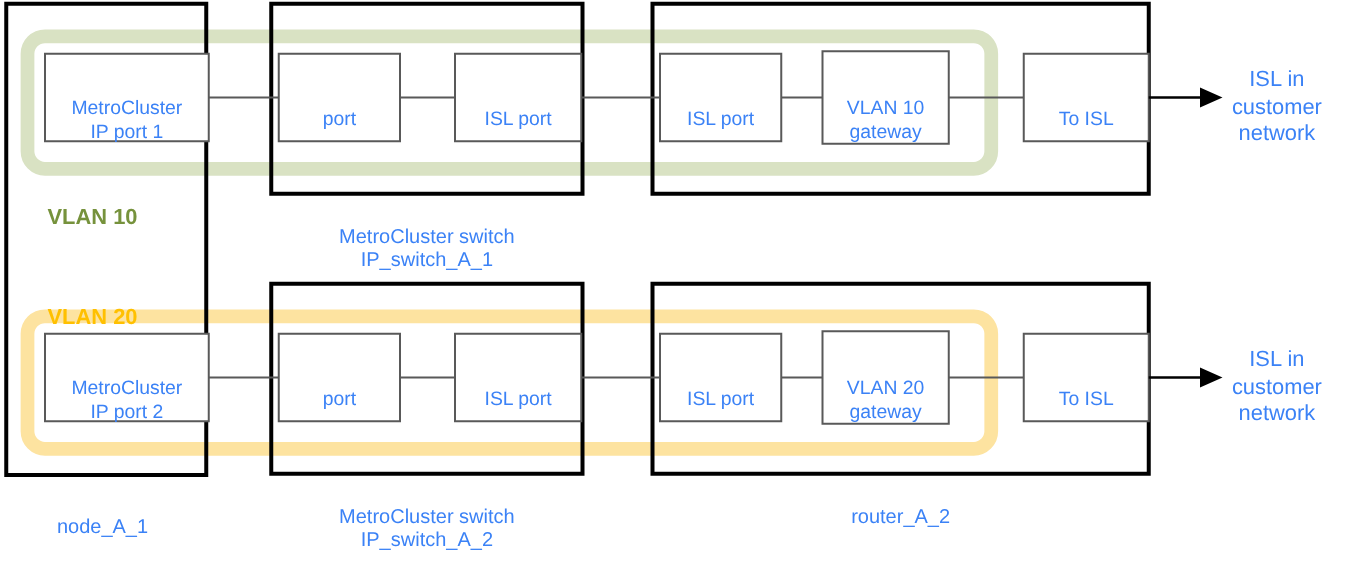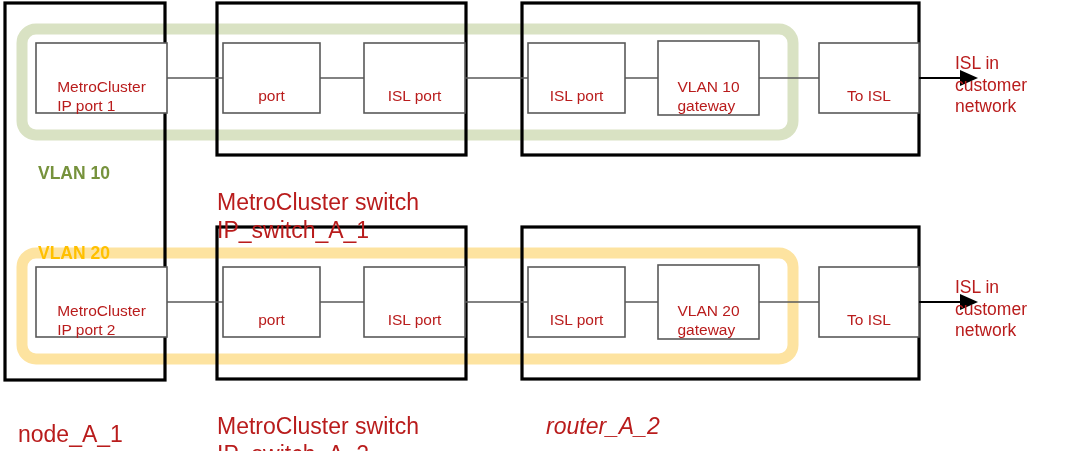--- a/index.html
+++ b/index.html
@@ -20,31 +20,31 @@
   svg.layer {
     position: absolute;
     left: 0;
     top: 0;
     width: 1088px;
     height: 451px;
   }
   .lbl {
     position: absolute;
     font-family: "Liberation Sans", sans-serif;
-    color: #b91c1c;
-    text-align: left;
+    color: #3b82f6;
+    text-align: center;
     line-height: 1.22;
     white-space: pre-line;
     pointer-events: none;
   }
   .inner-lbl {
     font-size: 15.5px;
   }
   .outer-lbl {
-    font-size: 23px;
+    font-size: 16px;
   }
   .vlan-lbl {
     font-size: 17.5px;
     font-weight: bold;
     text-align: left;
   }
   .isl-lbl {
     font-size: 17.5px;
   }
   .ctr {
@@ -169,24 +169,24 @@
   </div>
   <div class="lbl inner-lbl" style="left:819px; top:267px; width:100px; height:70px;">
     <span class="ctr">To ISL</span>
   </div>
   <div class="lbl isl-lbl" style="left:955px; top:256px; width:133px;">
     <span>ISL in
 customer
 network</span>
   </div>
 
-  <div class="lbl outer-lbl" style="left:18px; top:392px; width:160px;">
+  <div class="lbl outer-lbl" style="left:2px; top:392px; width:160px;">
     <span>node_A_1</span>
   </div>
   <div class="lbl outer-lbl" style="left:217px; top:384px; width:249px;">
     <span>MetroCluster switch
 IP_switch_A_2</span>
   </div>
-  <div class="lbl outer-lbl" style="left:546px; top:384px; width:397px;font-style:italic;">
+  <div class="lbl outer-lbl" style="left:522px; top:384px; width:397px;">
     <span>router_A_2</span>
   </div>
 
 </div>
 
 </body></html>

